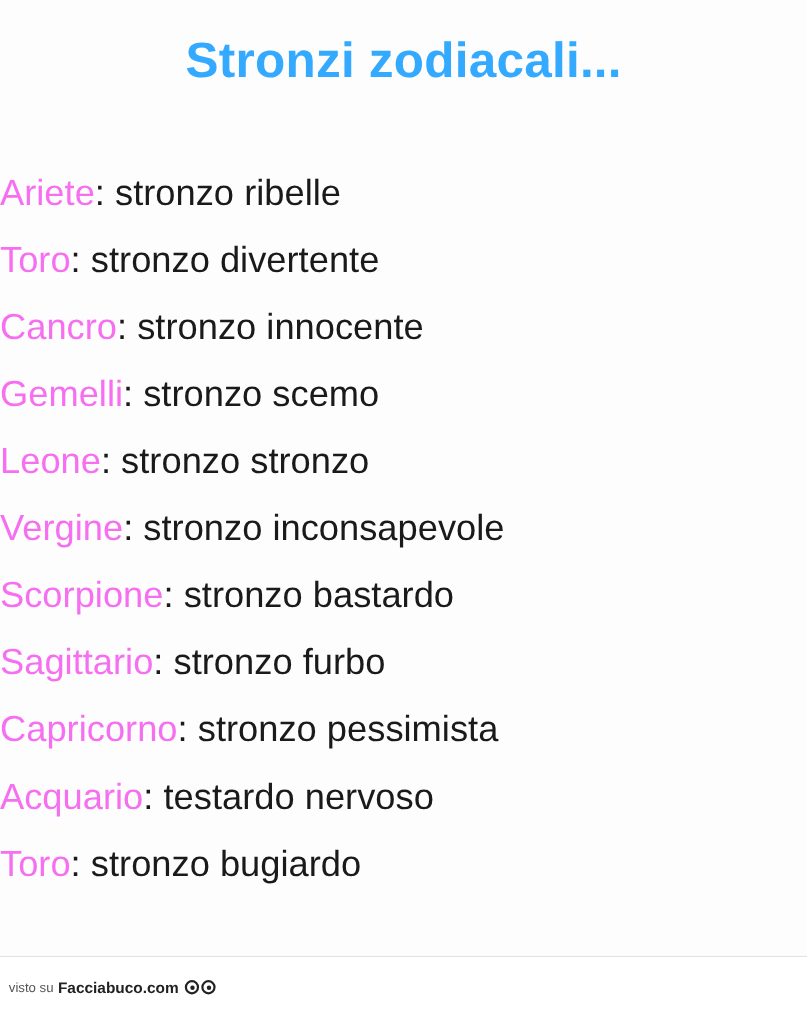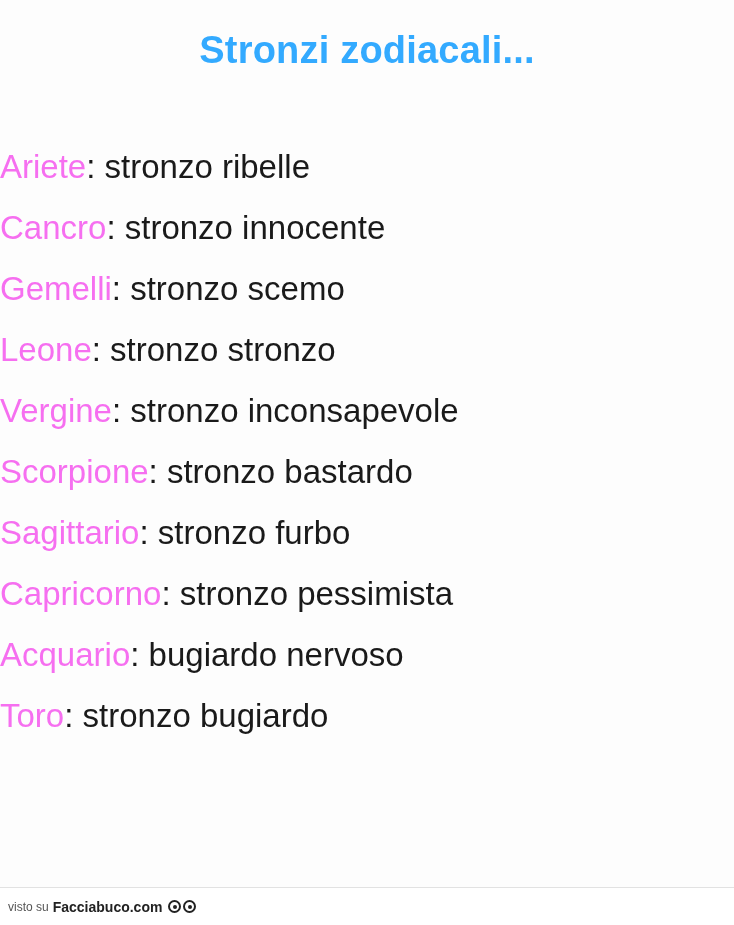--- a/index.html
+++ b/index.html
@@ -18,21 +18,21 @@
     width: 734px;
     height: 925px;
     position: relative;
     background: #fdfdfd;
     display: flex;
     flex-direction: column;
   }
   .title {
     text-align: center;
     color: #33aaff;
-    font-size: 38px;
+    font-size: 45px;
     font-weight: bold;
     margin-top: 28px;
     letter-spacing: 0.2px;
     line-height: 1.2;
   }
   .list {
     margin-top: 62px;
     display: flex;
     flex-direction: column;
     align-items: flex-start;
@@ -52,21 +52,21 @@
     color: #1a1a1a;
   }
   .desc {
     color: #1a1a1a;
   }
   .footer {
     position: absolute;
     left: 0;
     bottom: 0;
     width: 734px;
-    height: 38px;
+    height: 56px;
     background: #ffffff;
     border-top: 1px solid #e2e2e2;
     display: flex;
     align-items: center;
     padding-left: 8px;
     box-sizing: border-box;
   }
   .footer-pre {
     font-size: 12px;
     color: #555555;
@@ -109,20 +109,23 @@
 <div class="page">
 
   <div class="title">Stronzi zodiacali...</div>
 
   <div class="list">
 
     <div class="row">
       <span class="sign">Ariete</span><span class="sep">: </span><span class="desc">stronzo ribelle</span>
     </div>
 
+    <div class="row">
+      <span class="sign">Toro</span><span class="sep">: </span><span class="desc">stronzo divertente</span>
+    </div>
 
     <div class="row">
       <span class="sign">Cancro</span><span class="sep">: </span><span class="desc">stronzo innocente</span>
     </div>
 
     <div class="row">
       <span class="sign">Gemelli</span><span class="sep">: </span><span class="desc">stronzo scemo</span>
     </div>
 
     <div class="row">
@@ -140,21 +143,21 @@
 
     <div class="row">
       <span class="sign">Sagittario</span><span class="sep">: </span><span class="desc">stronzo furbo</span>
     </div>
 
     <div class="row">
       <span class="sign">Capricorno</span><span class="sep">: </span><span class="desc">stronzo pessimista</span>
     </div>
 
     <div class="row">
-      <span class="sign">Acquario</span><span class="sep">: </span><span class="desc">bugiardo nervoso</span>
+      <span class="sign">Acquario</span><span class="sep">: </span><span class="desc">testardo nervoso</span>
     </div>
 
     <div class="row">
       <span class="sign">Toro</span><span class="sep">: </span><span class="desc">stronzo bugiardo</span>
     </div>
 
   </div>
 
   <div class="footer">
     <span class="footer-pre">visto su</span>

